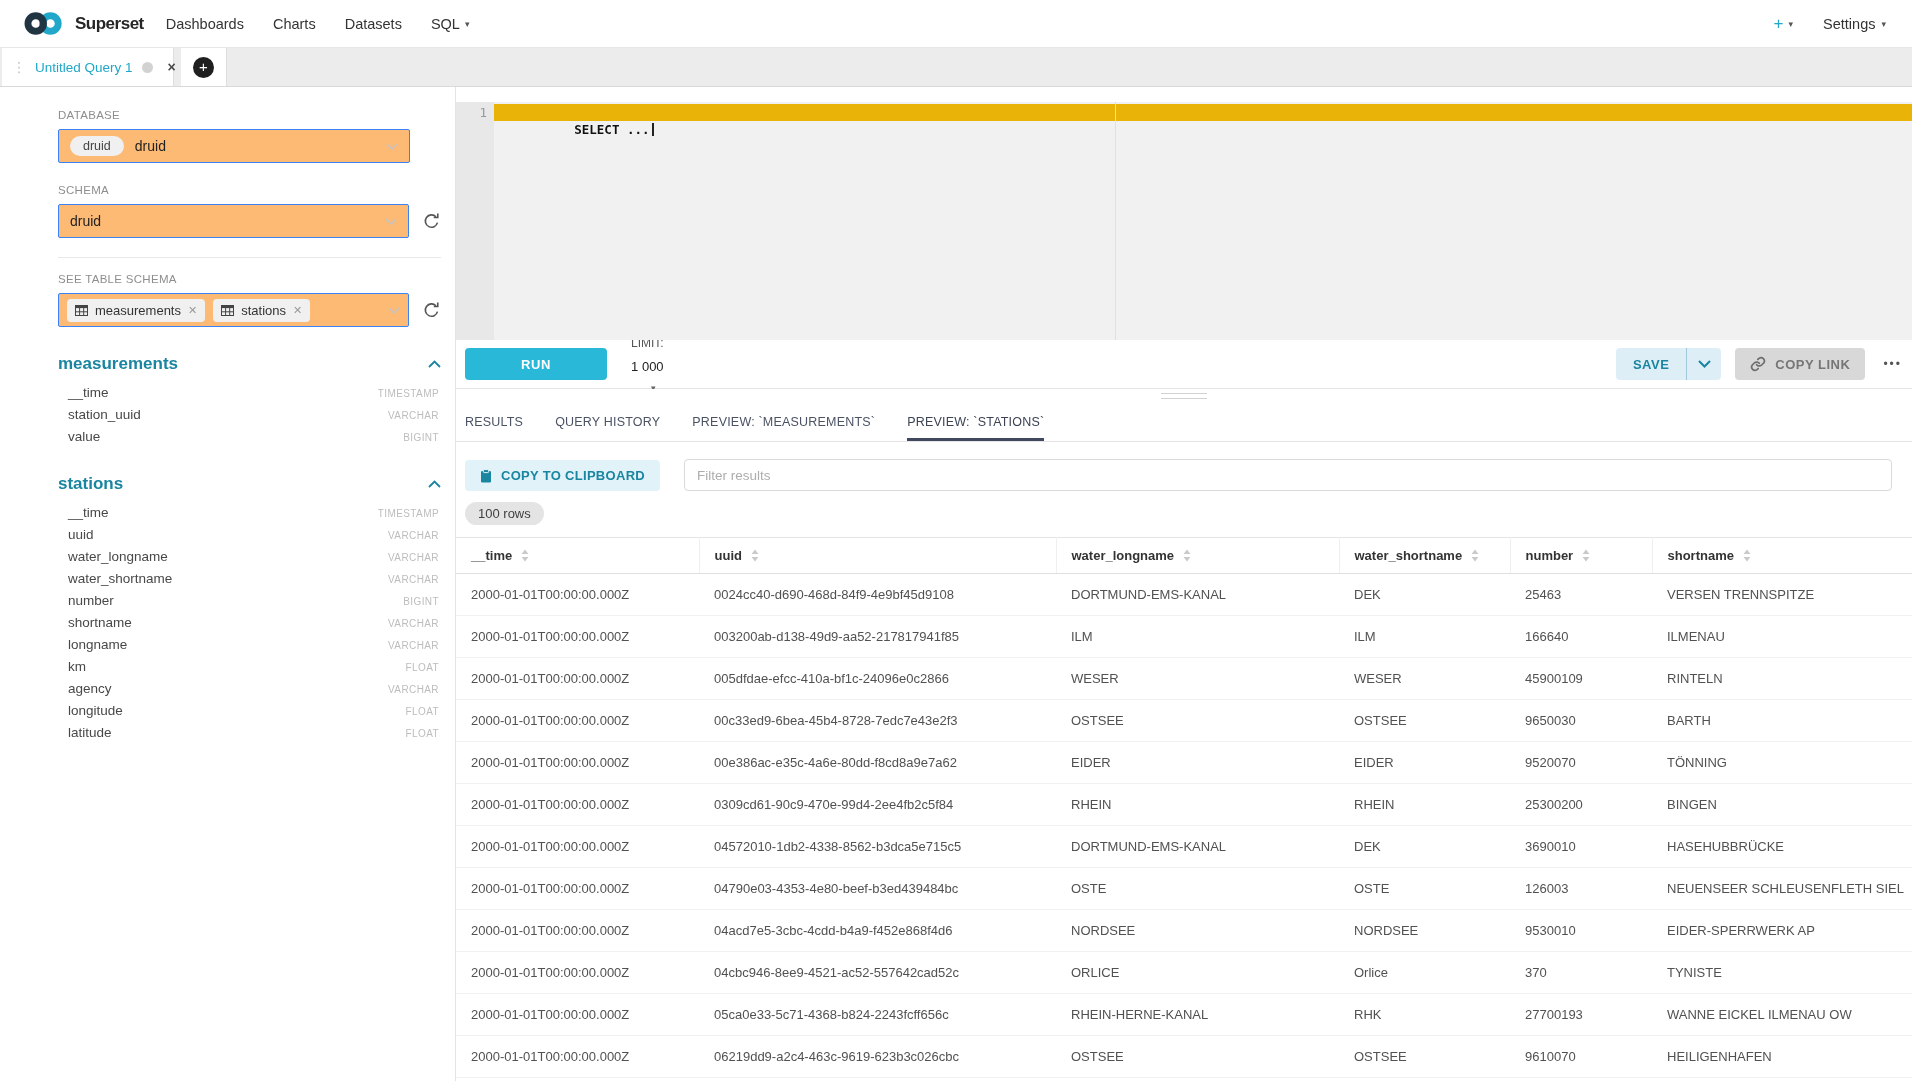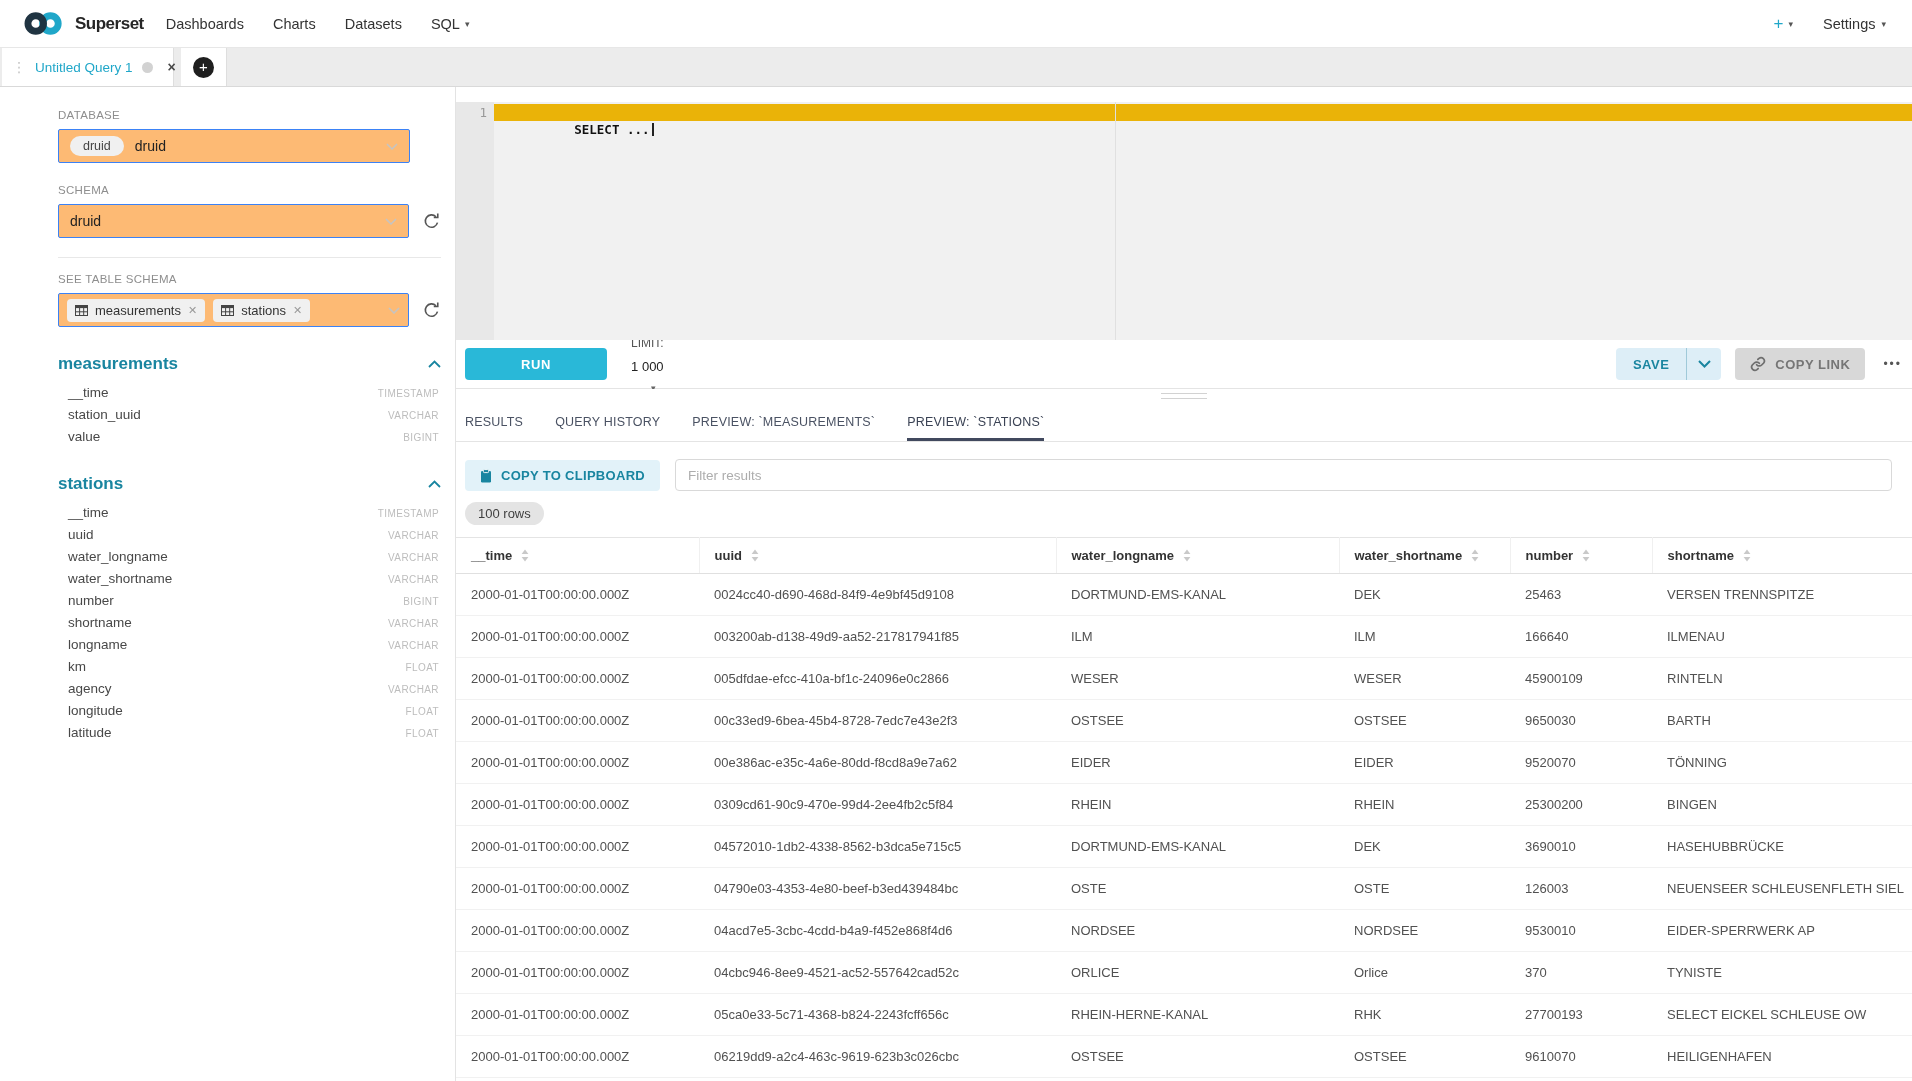--- a/index.html
+++ b/index.html
@@ -78,21 +78,21 @@
 
   
   .grip-zone { height:16px; background:#fff; position:relative; }
   .grip { position:absolute; left:50%; transform:translateX(-50%); top:4px; width:46px; cursor:row-resize; }
   .grip div { height:1px; background:#d2d2d2; margin-bottom:4px; }
   .result-tabs { display:flex; gap:32px; padding-left:9px; height:37px; align-items:flex-end; border-bottom:1px solid #e4e4e4; }
   .rtab { font-size:12.5px; color:#4a5263; letter-spacing:0.2px; padding-bottom:12px; cursor:pointer; white-space:nowrap; }
   .rtab.active { color:#3a4254; padding-bottom:9px; border-bottom:3px solid var(--underline,#41495e); }
 
   
-  .results-controls { display:flex; align-items:flex-end; gap:15px; padding:17px 20px 0 9px; }
+  .results-controls { display:flex; align-items:flex-end; gap:24px; padding:17px 20px 0 9px; }
   .copy-btn { height:31px; background:#e2f2f9; border:none; border-radius:4px; display:flex; align-items:center; gap:9px; padding:0 15px; color:var(--brand-dark,#1985a0); font-weight:bold; font-size:13px; letter-spacing:0.3px; cursor:pointer; }
   .filter-input { flex:1; height:32px; border:1px solid #d9d9d9; border-radius:4px; padding:0 12px; font-size:13.5px; color:#333; font-family:"Liberation Sans",sans-serif; outline:none; }
   .filter-input::placeholder { color:#adadad; }
   .rowcount-wrap { padding:11px 0 0 9px; }
   .rowcount { display:inline-block; background:#e4e4e4; border-radius:12px; padding:4px 13px; font-size:13px; color:#3f3f3f; }
 
   
   .results-table { width:100%; border-collapse:collapse; table-layout:fixed; margin-top:12px; }
   .results-table th { border-top:1px solid #e4e4e4; border-bottom:1px solid #e0e0e0; border-right:1px solid #f0f0f0; text-align:left; font-size:13px; font-weight:bold; color:#333; padding:10px 8px 10px 15px; cursor:pointer; }
   .results-table th:last-child { border-right:none; }
@@ -531,21 +531,21 @@
             <td>Orlice</td>
             <td>370</td>
             <td>TYNISTE</td>
           </tr>
           <tr>
             <td>2000-01-01T00:00:00.000Z</td>
             <td>05ca0e33-5c71-4368-b824-2243fcff656c</td>
             <td>RHEIN-HERNE-KANAL</td>
             <td>RHK</td>
             <td>27700193</td>
-            <td>SELECT EICKEL SCHLEUSE OW</td>
+            <td>WANNE EICKEL ILMENAU OW</td>
           </tr>
           <tr>
             <td>2000-01-01T00:00:00.000Z</td>
             <td>06219dd9-a2c4-463c-9619-623b3c026cbc</td>
             <td>OSTSEE</td>
             <td>OSTSEE</td>
             <td>9610070</td>
             <td>HEILIGENHAFEN</td>
           </tr>
         </tbody>

